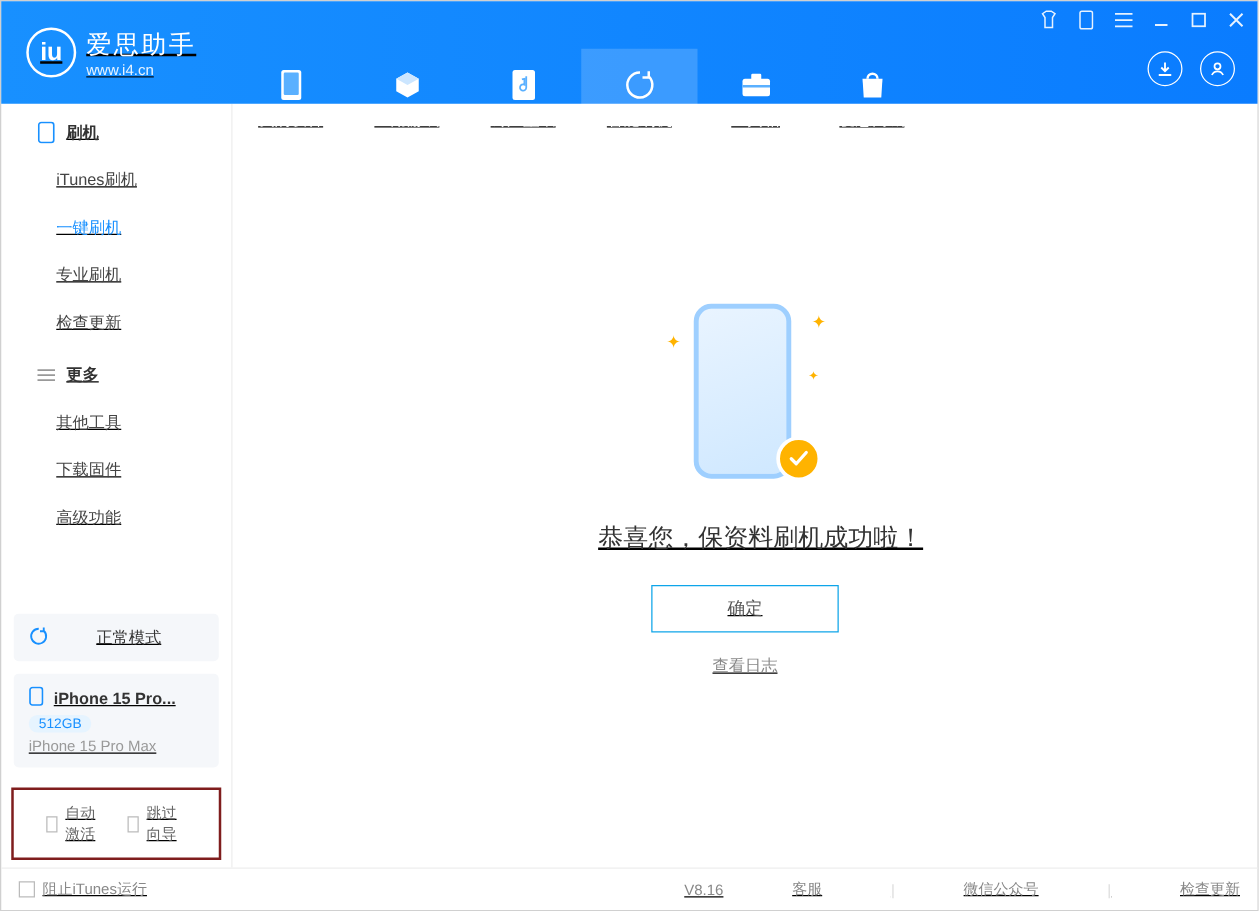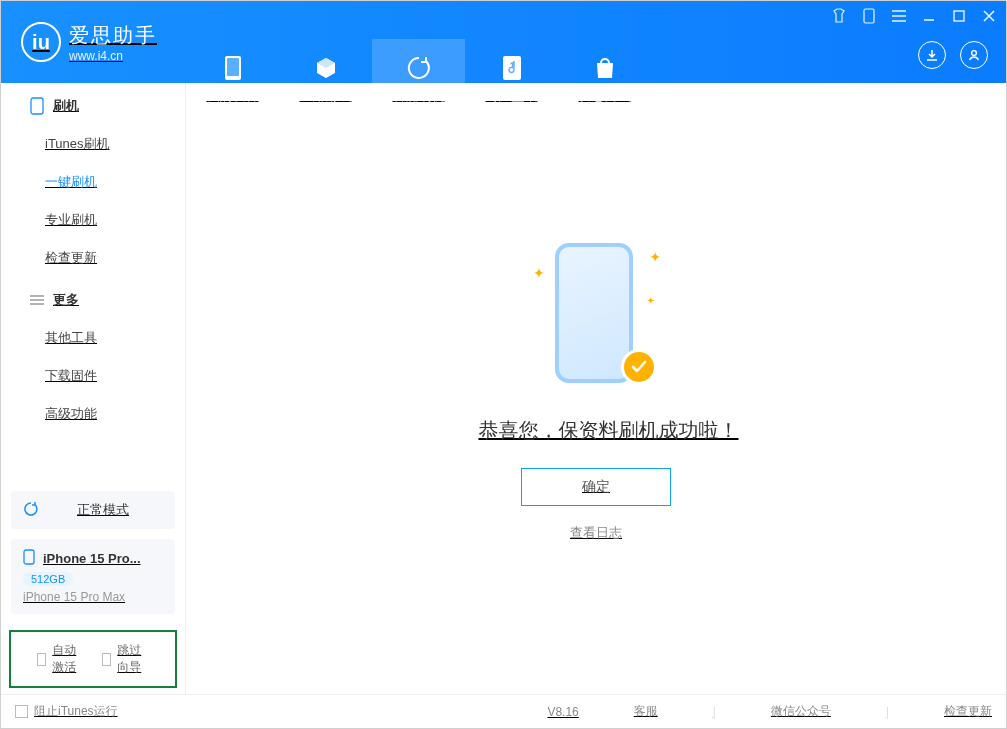--- a/index.html
+++ b/index.html
@@ -27,21 +27,21 @@
   .group-header { display: flex; align-items: center; padding: 14px 28px 10px; font-weight: 600; color: #333; }
   .group-icon { width: 16px; height: 16px; margin-right: 8px; display: flex; align-items: center; justify-content: center; color: #888; }
   .side-item { padding: 10px 18px 10px 44px; cursor: pointer; color: #444; }
   .side-item.active { color: #1890ff; }
   .mode-box { background: #f5f7fa; border-radius: 4px; padding: 10px 12px; display: flex; align-items: center; margin: 4px 10px; gap: 28px; }
   .mode-icon { width: 18px; height: 18px; margin-right: 8px; }
   .device-box { background: #f5f7fa; border-radius: 4px; padding: 10px 12px; margin: 6px 10px 10px; }
   .device-head { display: flex; align-items: center; font-weight: 600; }
   .storage-badge { display: inline-block; background: #e6f4ff; color: #1890ff; font-size: 11px; border-radius: 10px; padding: 1px 8px; margin-top: 4px; }
   .device-sub { color: #999; font-size: 12px; margin-top: 4px; }
-  .check-row { border: 2px solid #15803d; margin: 6px 8px; padding: 10px 26px; display: flex; gap: 18px; align-items: center; }
+  .check-row { border: 2px solid #7f1d1d; margin: 6px 8px; padding: 10px 26px; display: flex; gap: 18px; align-items: center; }
   .chk { display: flex; align-items: center; gap: 6px; color: #666; font-size: 12px; cursor: pointer; }
   .chk-box { width: 13px; height: 13px; border: 1px solid #bbb; background: #fff; }
   
   .main { flex: 1; display: flex; flex-direction: column; align-items: center; justify-content: center; }
   .illus { width: 130px; height: 160px; position: relative; }
   .phone { position: absolute; left: 24px; top: 8px; width: 78px; height: 140px; border: 4px solid #9ecfff; border-radius: 14px; background: linear-gradient(160deg,#e9f4ff,#cfe8ff); }
   .check-badge { position: absolute; right: 4px; bottom: 10px; width: 36px; height: 36px; background: #ffb300; border-radius: 50%; border: 3px solid #fff; display: flex; align-items: center; justify-content: center; color: #fff; }
   .sparkle { position: absolute; color: #ffb300; font-size: 14px; }
   .success-text { margin-top: 22px; font-size: 20px; color: #333; margin-left: 25px; }
   .ok-btn { margin-top: 24px; width: 150px; height: 38px; border: 1px solid #0ea5e9; background: #fff; color: #555; font-size: 14px; cursor: pointer; }
@@ -78,37 +78,47 @@
       </div>
       <div class="nav-item">
         <span class="nav-icon">
             <svg width="24" height="24" viewBox="0 0 24 24">
               <path d="M12 2l9 5v10l-9 5-9-5V7l9-5z" fill="#fff"></path>
               <path d="M12 2l9 5-9 5-9-5 9-5z" fill="#cce6ff"></path>
             </svg>
           </span>
         <span>应用游戏</span>
       </div>
+      <div class="nav-item">
+        <span class="nav-icon">
+            <svg width="22" height="26" viewBox="0 0 22 26">
+              <rect x="2" y="1" width="18" height="24" rx="2" fill="#fff"></rect>
+              <path d="M13 6v9a2.5 2.5 0 11-1.5-2.3V8l-2 .5" stroke="#5ab0ff" stroke-width="1.4" fill="none"></path>
+            </svg>
+          </span>
+        <span>铃声壁纸</span>
+      </div>
       <div class="nav-item active">
         <span class="nav-icon">
             <svg width="26" height="26" viewBox="0 0 26 26">
               <path d="M13 3a10 10 0 107 3" stroke="#fff" stroke-width="2" fill="none"></path>
               <path d="M20 2v5h-5" stroke="#fff" stroke-width="2" fill="none"></path>
             </svg>
           </span>
         <span>智能刷机</span>
       </div>
       <div class="nav-item">
         <span class="nav-icon">
-            <svg width="22" height="26" viewBox="0 0 22 26">
-              <rect x="2" y="1" width="18" height="24" rx="2" fill="#fff"></rect>
-              <path d="M13 6v9a2.5 2.5 0 11-1.5-2.3V8l-2 .5" stroke="#5ab0ff" stroke-width="1.4" fill="none"></path>
-            </svg>
-          </span>
-        <span>铃声壁纸</span>
+            <svg width="26" height="22" viewBox="0 0 26 22">
+              <rect x="2" y="6" width="22" height="14" rx="2" fill="#fff"></rect>
+              <rect x="9" y="2" width="8" height="5" rx="1" fill="#fff"></rect>
+              <rect x="2" y="11" width="22" height="2" fill="#5ab0ff"></rect>
+            </svg>
+          </span>
+        <span>工具箱</span>
       </div>
       <div class="nav-item">
         <span class="nav-icon">
             <svg width="22" height="24" viewBox="0 0 22 24">
               <path d="M3 7h16l-1 15H4L3 7z" fill="#fff"></path>
               <path d="M7 7a4 4 0 018 0" stroke="#fff" stroke-width="2" fill="none"></path>
             </svg>
           </span>
         <span>爱思商城</span>
       </div>

